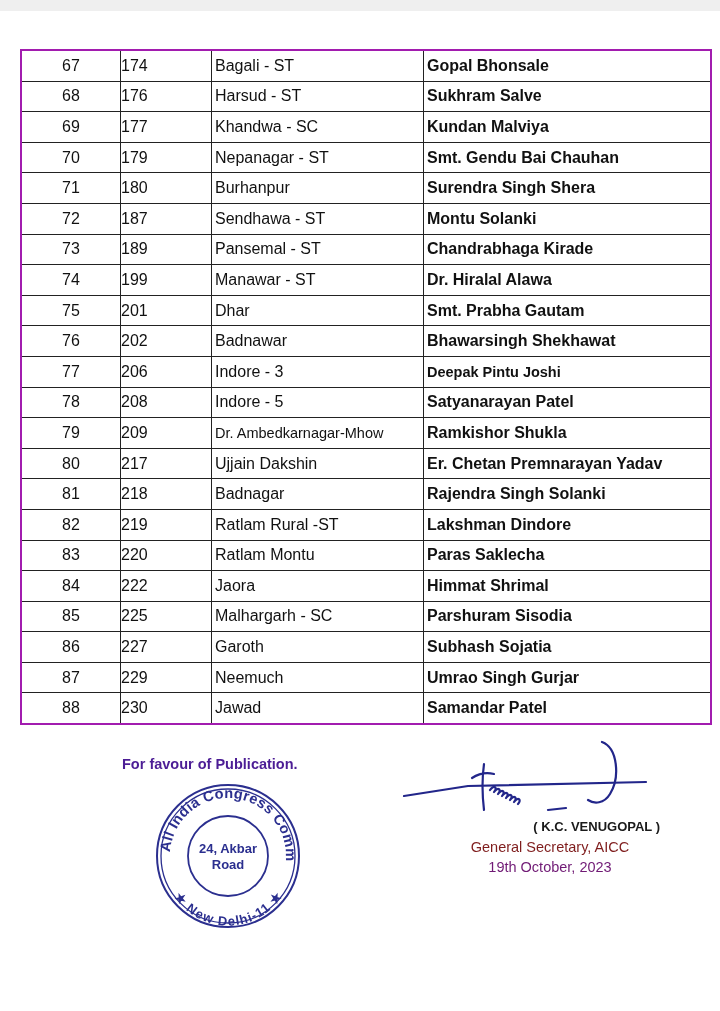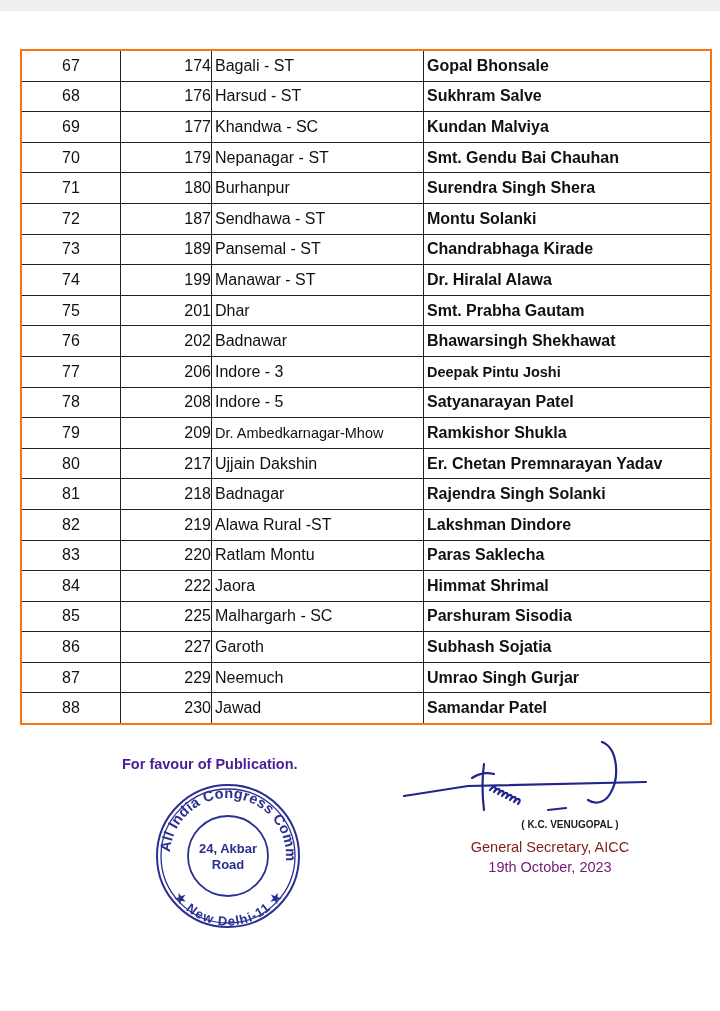--- a/index.html
+++ b/index.html
@@ -1,28 +1,28 @@
 <!DOCTYPE html>
 <html><head>
 <meta charset="utf-8">
 <style>
   html,body{margin:0;padding:0;}
   body{width:720px;height:1011px;background:#ffffff;position:relative;overflow:hidden;font-family:"Liberation Sans",sans-serif;color:#111;}
   .topbar{position:absolute;left:0;top:0;width:720px;height:11px;background:#efefef;}
-  table.cand{position:absolute;left:20px;top:49px;width:692px;border-collapse:collapse;border:2px solid #f97316;}
+  table.cand{position:absolute;left:20px;top:49px;width:692px;border-collapse:collapse;border:2px solid #a21caf;}
   table.cand td{border:1.5px solid #222;height:29.6px;padding:0;font-size:16px;line-height:16px;}
   table.cand td.c1{width:98px;text-align:center;}
-  table.cand td.c2{width:90px;text-align:right;}
+  table.cand td.c2{width:90px;text-align:left;}
   table.cand td.c3{width:208px;padding-left:3px;margin-top:40px;}
   table.cand td.c4{padding-left:3px;font-weight:bold;}
   .sm{font-size:14.5px !important;}
   .pub{position:absolute;left:122px;top:756px;font-weight:bold;font-size:14.5px;color:#4c1d95;}
   .stamp{position:absolute;left:155px;top:783px;width:146px;height:146px;}
   .sig{position:absolute;left:398px;top:738px;width:260px;height:85px;}
-  .signame{position:absolute;left:460px;top:819px;width:220px;text-align:center;font-weight:bold;font-size:10px;color:#1a1a1a;}
+  .signame{position:absolute;left:440px;top:819px;width:220px;text-align:right;font-weight:bold;font-size:13px;color:#1a1a1a;}
   .sigrole{position:absolute;left:440px;top:839px;width:220px;text-align:center;font-size:14.5px;color:#7f1d1d;}
   .sigdate{position:absolute;left:440px;top:859px;width:220px;text-align:center;font-size:14.5px;color:#701a75;}
 </style>
 </head>
 <body>
 
 <div class="topbar"></div>
 
 <table class="cand">
   <tbody id="tbody">
@@ -112,21 +112,21 @@
       </tr>
       <tr>
         <td class="c1">81</td>
         <td class="c2">218</td>
         <td class="c3">Badnagar</td>
         <td class="c4">Rajendra Singh Solanki</td>
       </tr>
       <tr>
         <td class="c1">82</td>
         <td class="c2">219</td>
-        <td class="c3">Alawa Rural -ST</td>
+        <td class="c3">Ratlam Rural -ST</td>
         <td class="c4">Lakshman Dindore</td>
       </tr>
       <tr>
         <td class="c1">83</td>
         <td class="c2">220</td>
         <td class="c3">Ratlam Montu</td>
         <td class="c4">Paras Saklecha</td>
       </tr>
       <tr>
         <td class="c1">84</td>

